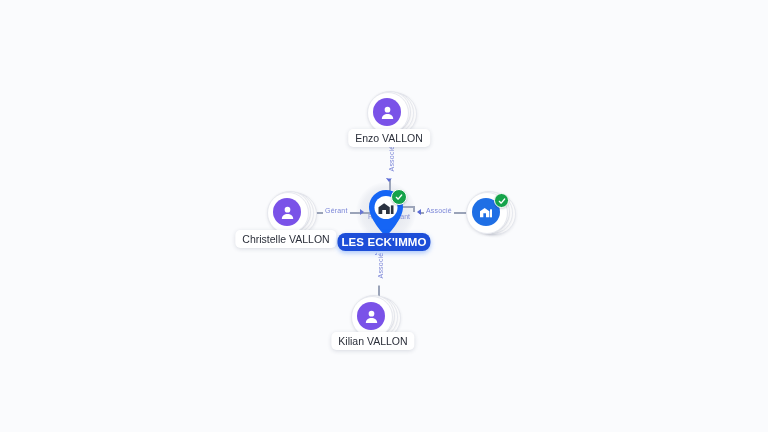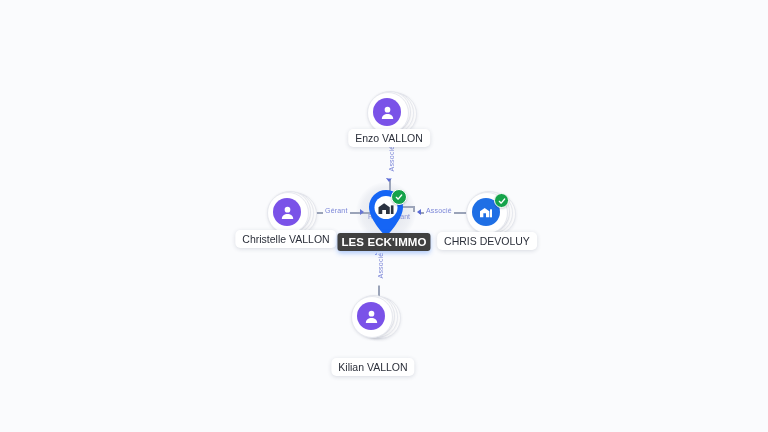--- a/index.html
+++ b/index.html
@@ -156,23 +156,23 @@
     width: 14px; height: 14px;
     border-radius: 50%;
     background: #16a34a;
     border: 1.5px solid #ffffff;
     display: flex; align-items: center; justify-content: center;
     box-shadow: 0 1px 2px rgba(0,0,0,.18);
   }
   .center-label {
     position: absolute;
     transform: translateX(-50%);
-    background: #404040;
+    background: #1d4ed8;
     color: #ffffff;
-    border-radius: 3px;
+    border-radius: 8px;
     padding: 3px 4px;
     font-size: 11.5px;
     font-weight: 700;
     letter-spacing: .1px;
     white-space: nowrap;
     box-shadow: 0 2px 5px rgba(21,101,245,.35);
   }
 
   .hidden-rel-label {
     position: absolute;
@@ -251,37 +251,36 @@
           <rect x="18" y="8" width="3" height="12"></rect>
         </svg>
       </div>
       <div class="verified-badge">
         <svg width="8" height="8" viewBox="0 0 24 24" fill="none" stroke="#ffffff" stroke-width="4" stroke-linecap="round" stroke-linejoin="round">
           <polyline points="4,13 9.5,18.5 20,6"></polyline>
         </svg>
       </div>
     </div>
   </div>
-  <div class="node-label" style="left:487px; top:232px;">CHRIS DEVOLUY</div>
 
   <div class="node" style="left:373px; top:317px;">
     <div class="stack">
       <div class="stack-card sc3"></div>
       <div class="stack-card sc2"></div>
       <div class="stack-card sc1"></div>
       <div class="stack-card sc0"></div>
       <div class="avatar person">
         <svg width="17" height="17" viewBox="0 0 24 24" fill="#ffffff">
           <circle cx="12" cy="8" r="4"></circle>
           <path d="M4 21c0-4.4 3.6-7 8-7s8 2.6 8 7z"></path>
         </svg>
       </div>
     </div>
   </div>
-  <div class="node-label" style="left:373px; top:332px;margin-top:26px;">Kilian VALLON</div>
+  <div class="node-label" style="left:373px; top:332px;">Kilian VALLON</div>
 
   <div class="node" style="left:386px; top:214px;">
     <div class="center-halo"></div>
     <div class="pin">
       <svg width="42" height="52" viewBox="0 0 42 52">
         <path d="M21 2C11.6 2 4 9.6 4 19c0 11.5 13.6 26 16.1 28.8a1.2 1.2 0 0 0 1.8 0C24.4 45 38 30.5 38 19 38 9.6 30.4 2 21 2z" fill="#1565f5"></path>
         <circle cx="21" cy="19.5" r="11.5" fill="#ffffff"></circle>
       </svg>
       <div class="pin-icon">
         <svg width="18" height="18" viewBox="0 0 24 24" fill="#2c3340">

